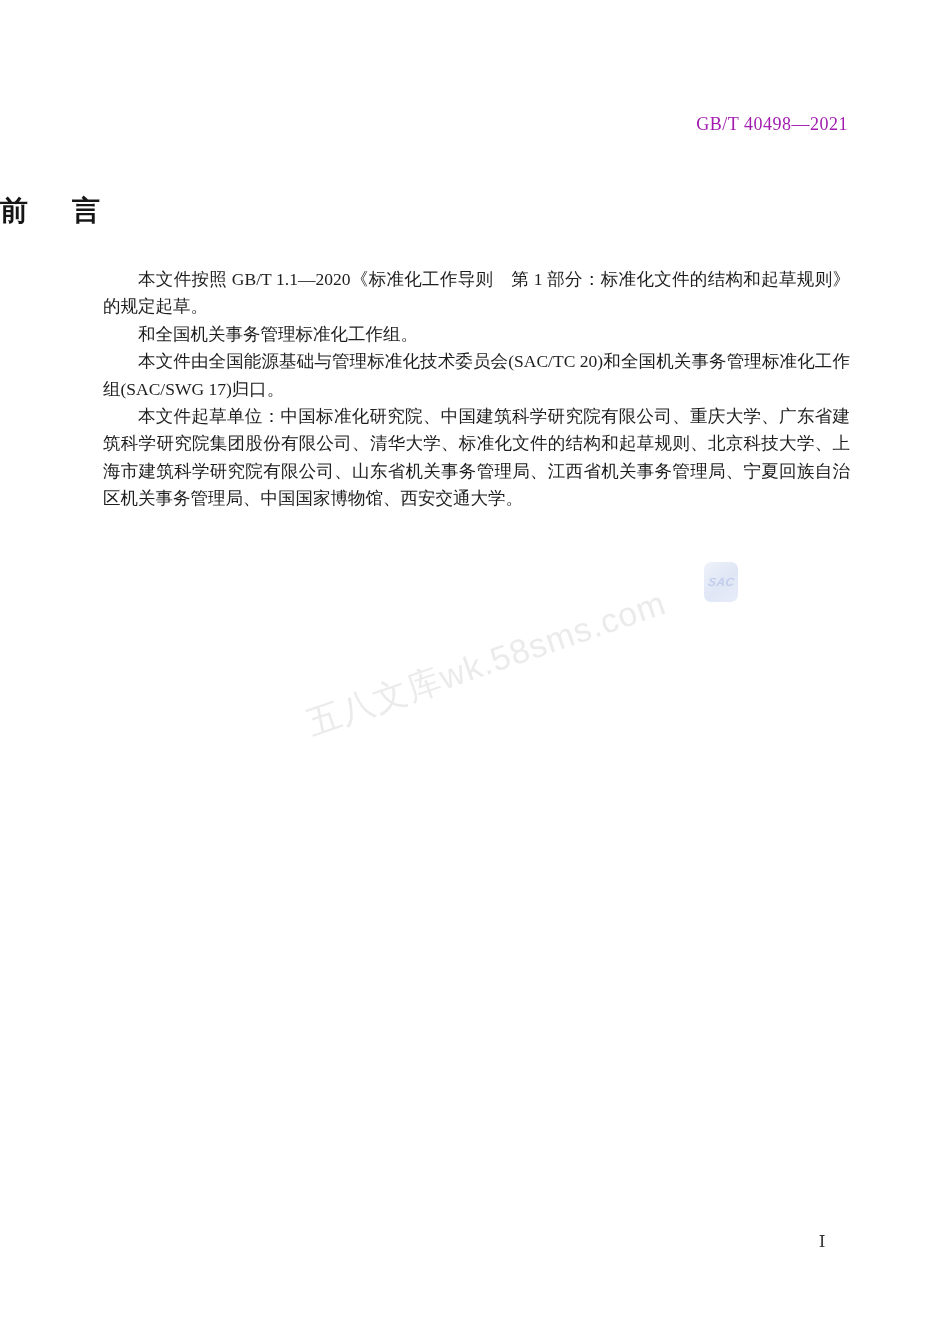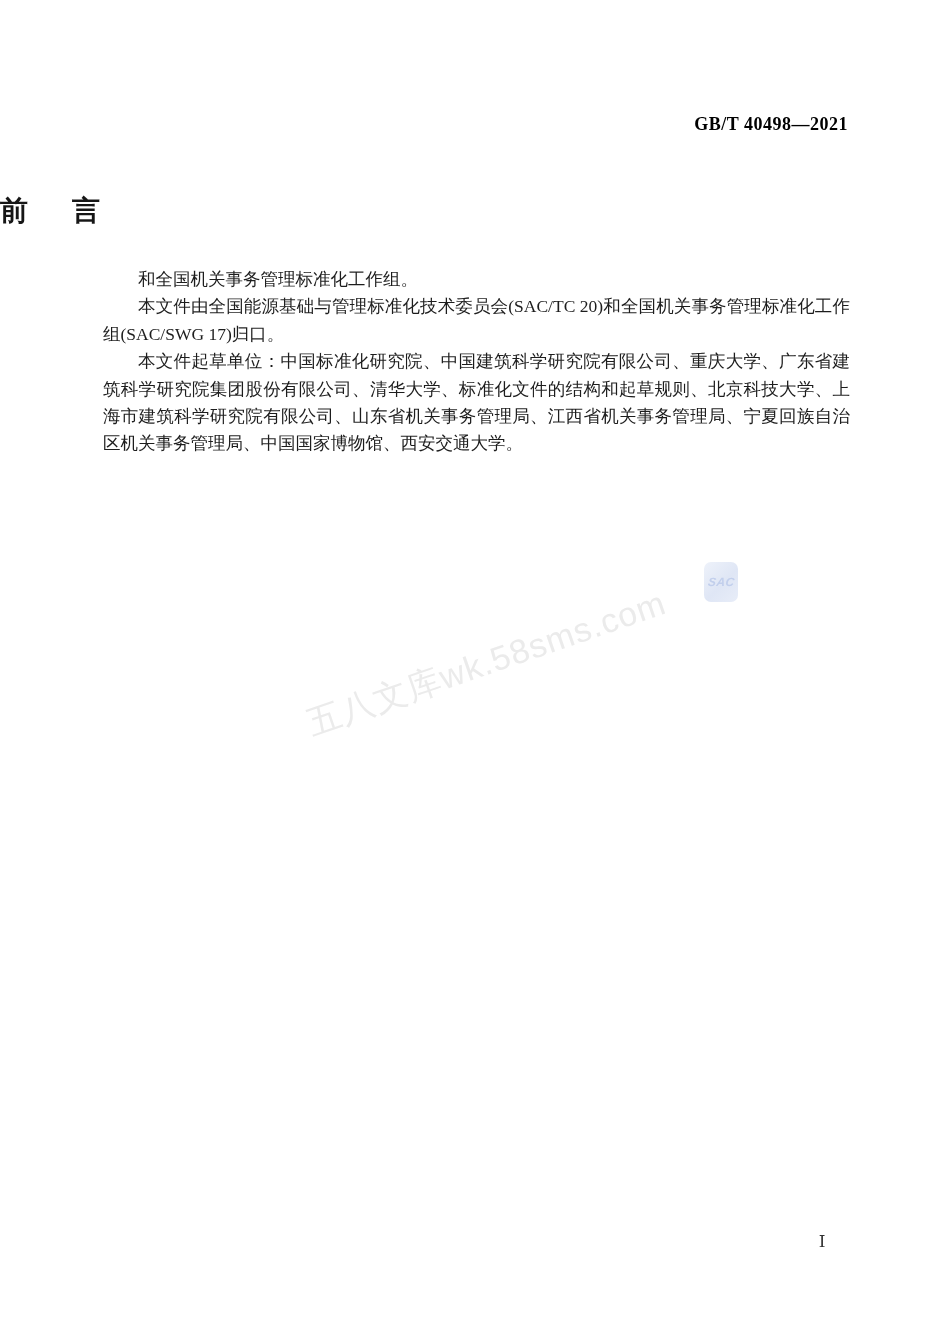--- a/index.html
+++ b/index.html
@@ -14,23 +14,23 @@
     background: #ffffff;
     overflow: hidden;
     font-family: "Liberation Serif", "DejaVu Serif", serif;
     color: #1d1d1d;
   }
   .std-number {
     position: absolute;
     top: 114px;
     right: 102px;
     font-size: 18px;
-    font-weight: bold;
+    font-weight: normal;
     letter-spacing: 0.5px;
-    color: #000000;
+    color: #a21caf;
     white-space: nowrap;
   }
   .fw-title {
     position: absolute;
     top: 192px;
     left: 0;
     width: 100%;
     text-align: left;
     font-family: "Liberation Sans", "DejaVu Sans", sans-serif;
     font-size: 28px;
@@ -102,20 +102,21 @@
 </head>
 <body>
 
 <div class="page">
 
   <div class="std-number">GB/T 40498—2021</div>
 
   <div class="fw-title">前　言</div>
 
   <div class="body-text">
+    <p>本文件按照 GB/T 1.1—2020《标准化工作导则　第 1 部分：标准化文件的结构和起草规则》的规定起草。</p>
     <p>和全国机关事务管理标准化工作组。</p>
     <p>本文件由全国能源基础与管理标准化技术委员会(SAC/TC 20)和全国机关事务管理标准化工作组(SAC/SWG 17)归口。</p>
     <p>本文件起草单位：中国标准化研究院、中国建筑科学研究院有限公司、重庆大学、广东省建筑科学研究院集团股份有限公司、清华大学、标准化文件的结构和起草规则、北京科技大学、上海市建筑科学研究院有限公司、山东省机关事务管理局、江西省机关事务管理局、宁夏回族自治区机关事务管理局、中国国家博物馆、西安交通大学。</p>
   </div>
 
   <div class="sac-logo">
     <span>SAC</span>
   </div>
 
   <div class="watermark">五八文库wk.58sms.com</div>

